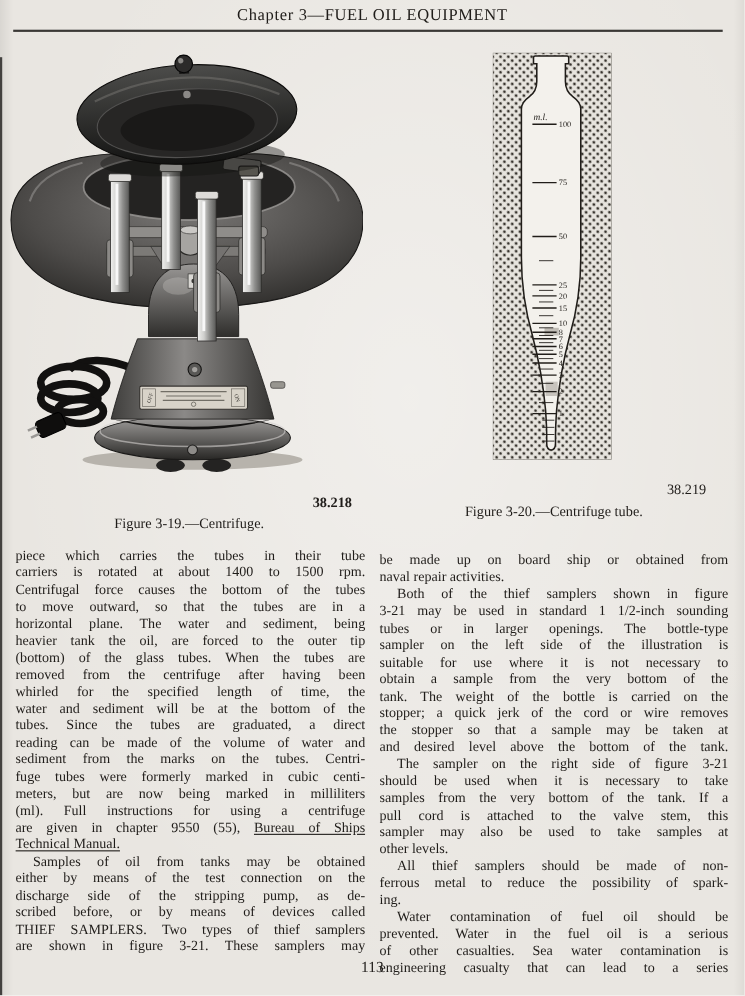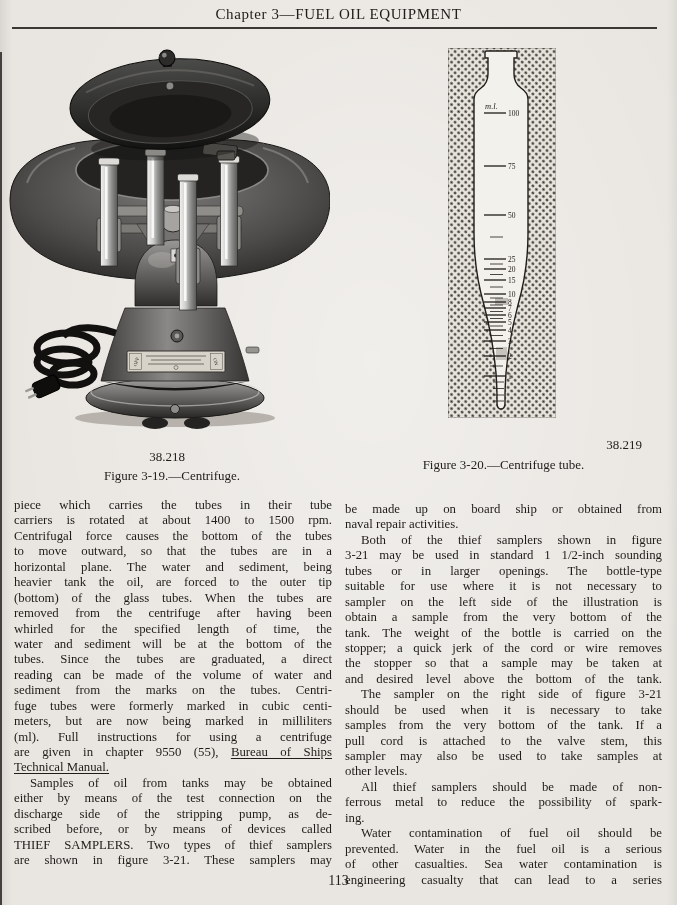--- a/index.html
+++ b/index.html
@@ -13,21 +13,21 @@
       linear-gradient(270deg, rgba(0,0,0,.05), rgba(0,0,0,0) 10px);
     overflow:hidden;
     font-family:"Liberation Serif", serif;
     color:var(--ink,#1f1c19);
   }
   .edge-left{position:absolute;left:0;top:52px;bottom:0;width:2px;background:#1d1c1a;opacity:.8;}
   .header-title{position:absolute;top:6px;left:0;width:100%;text-align:center;
     font-size:15px;letter-spacing:.6px;}
   .header-rule{position:absolute;top:27px;left:12px;width:645px;height:2px;background:#3a3835;}
   .figref{position:absolute;font-size:13px;}
-  .figref.fl{top:449px;left:14px;width:316px;text-align:center;padding-right:10px;box-sizing:border-box;}
+  .figref.fl{top:449px;left:14px;width:316px;text-align:right;padding-right:10px;box-sizing:border-box;font-weight:bold;}
   .figref.fr{top:437px;left:345px;width:317px;text-align:right;padding-right:20px;box-sizing:border-box;}
   .caption{position:absolute;font-size:13px;text-align:center;}
   .caption.fl{top:468px;left:14px;width:316px;}
   .caption.fr{top:457px;left:345px;width:317px;}
   .col{position:absolute;font-size:12.8px;}
   .col.left{top:498px;left:14px;width:318px;}
   .col.right{top:502px;left:345px;width:317px;}
   .para{margin:0;}
   .line{height:15.45px;line-height:15.45px;text-align:justify;text-align-last:justify;overflow:hidden;}
   .line.last{text-align-last:left;}
@@ -297,22 +297,22 @@
     </div>
   <div class="col right">
       <div class="para">
         <div class="line"><span>be made up on board ship or obtained from</span></div>
         <div class="line last"><span>naval repair activities.</span></div>
       </div>
       <div class="para">
         <div class="line indent"><span>Both of the thief samplers shown in figure</span></div>
         <div class="line"><span>3-21 may be used in standard 1 1/2-inch sounding</span></div>
         <div class="line"><span>tubes or in larger openings. The bottle-type</span></div>
+        <div class="line"><span>sampler on the left side of the illustration is</span></div>
         <div class="line"><span>suitable for use where it is not necessary to</span></div>
-        <div class="line"><span>sampler on the left side of the illustration is</span></div>
         <div class="line"><span>obtain a sample from the very bottom of the</span></div>
         <div class="line"><span>tank. The weight of the bottle is carried on the</span></div>
         <div class="line"><span>stopper; a quick jerk of the cord or wire removes</span></div>
         <div class="line"><span>the stopper so that a sample may be taken at</span></div>
         <div class="line"><span>and desired level above the bottom of the tank.</span></div>
       </div>
       <div class="para">
         <div class="line indent"><span>The sampler on the right side of figure 3-21</span></div>
         <div class="line"><span>should be used when it is necessary to take</span></div>
         <div class="line"><span>samples from the very bottom of the tank. If a</span></div>

